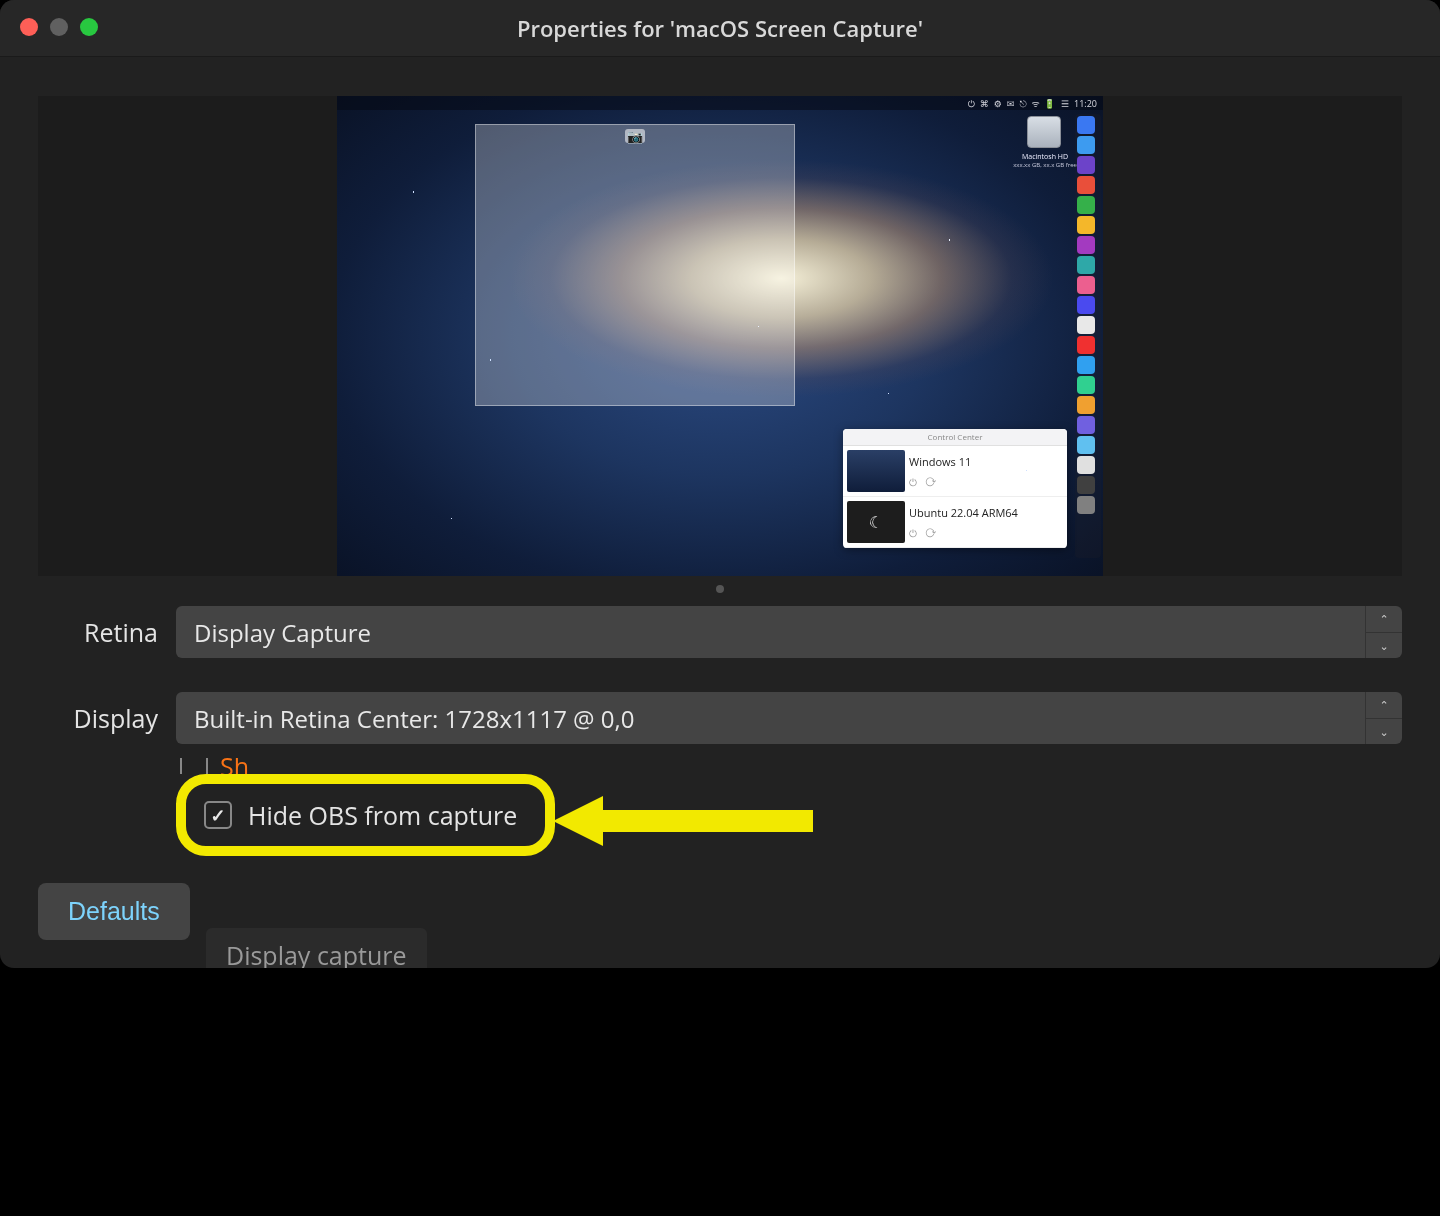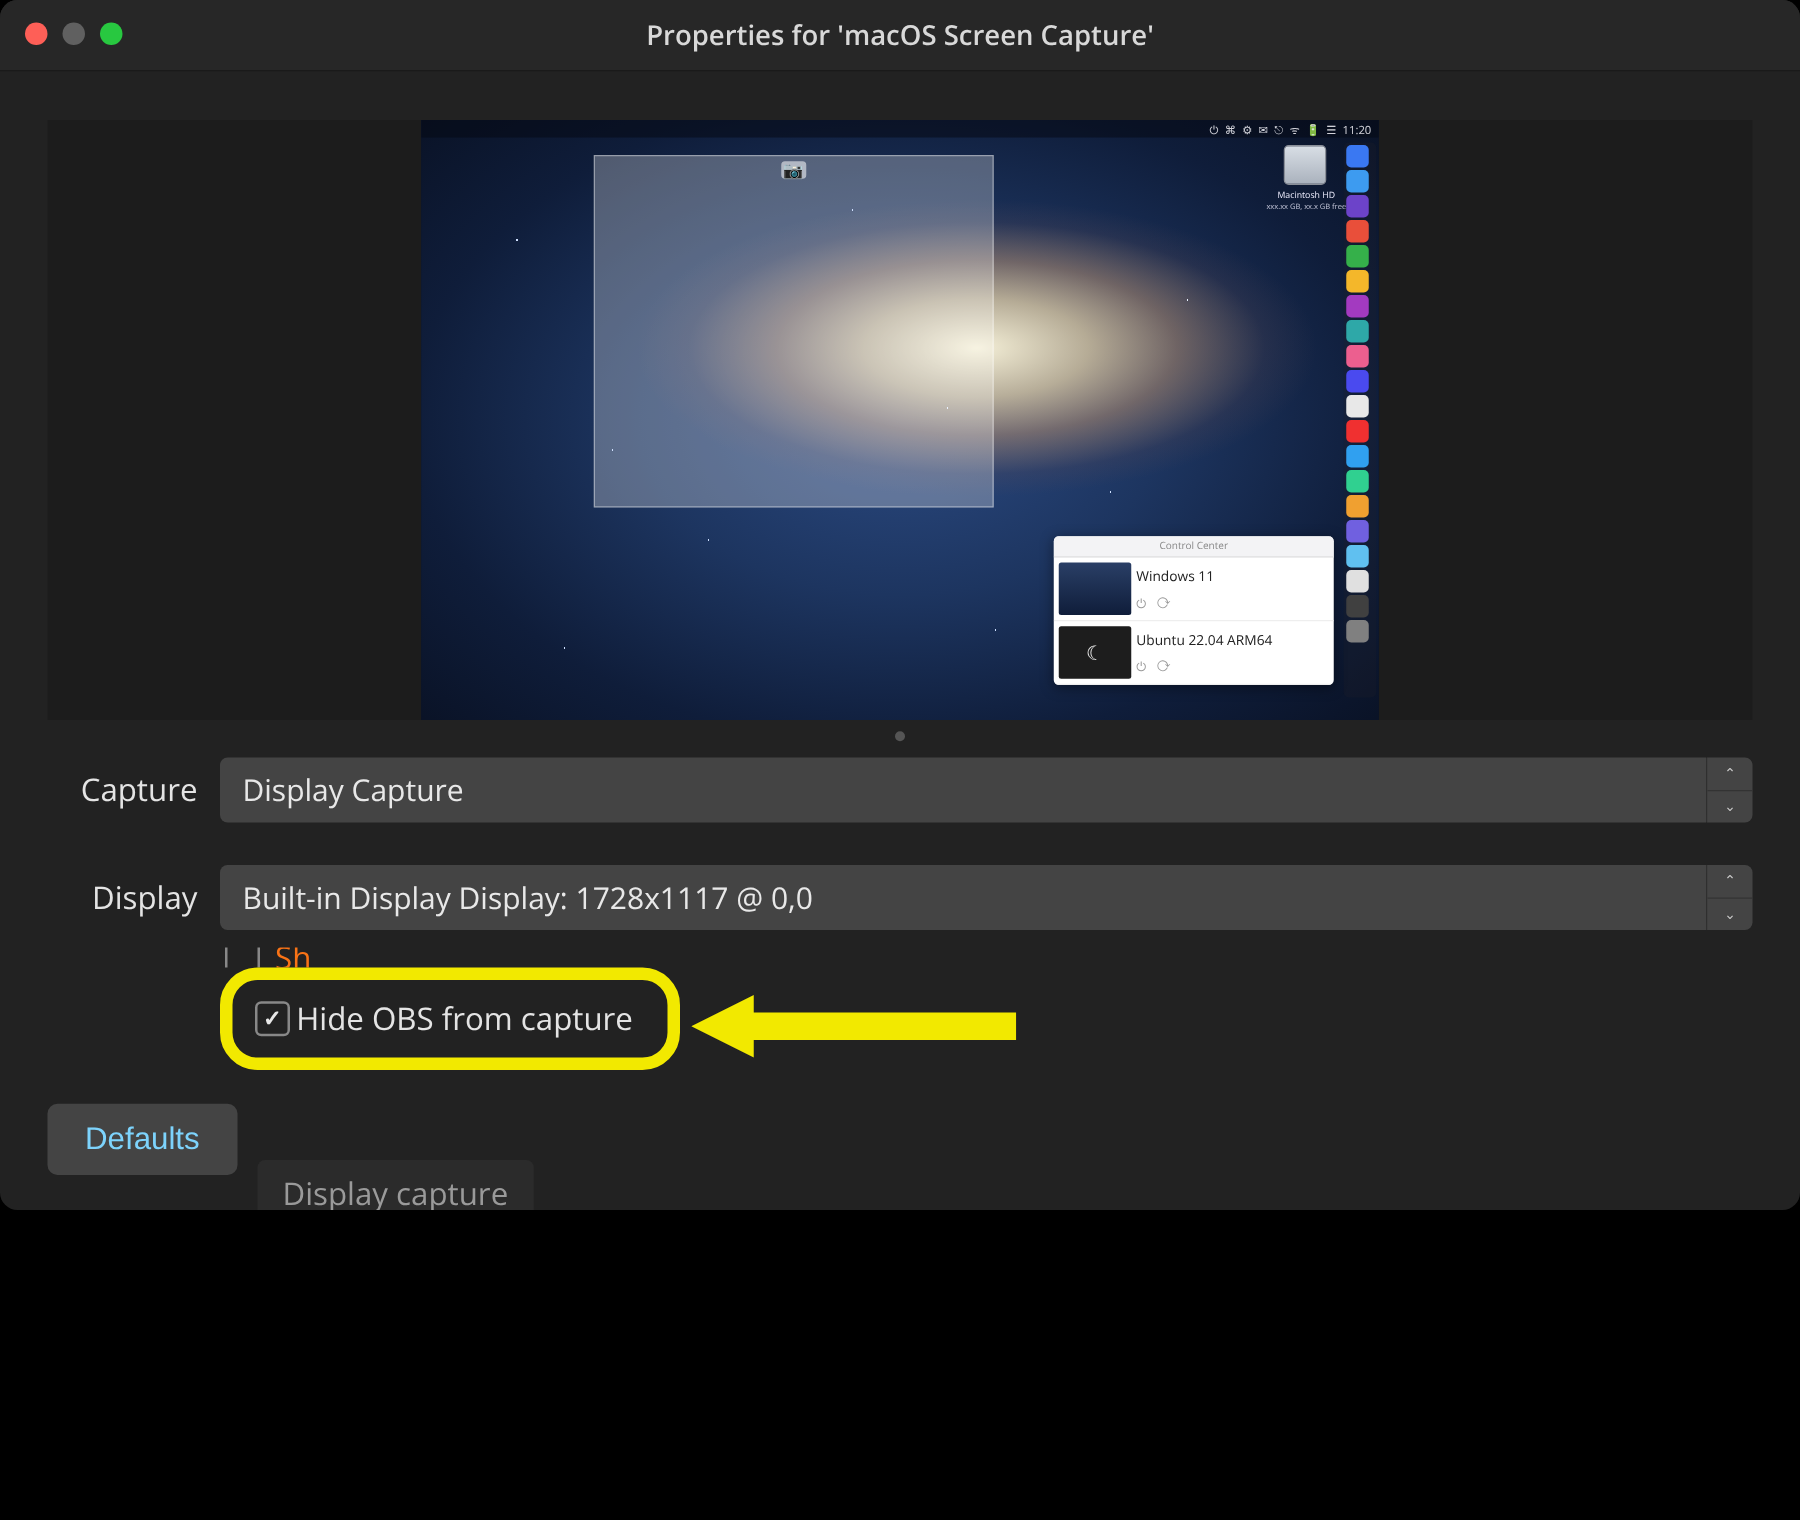--- a/index.html
+++ b/index.html
@@ -228,21 +228,21 @@
   .checkbox.checked::after{
     content:"✓";
   }
   .highlight-box{
     position:absolute;
     border:10px solid #f2e900;
     border-radius:30px;
     padding: 14px 28px 14px 18px;
     left:138px;
     top:140px;
-    display:flex;align-items:center;gap:5px;
+    display:flex;align-items:center;gap:16px;
     font-size:25px;color:#e4e4e4;
     background:transparent;
   }
   .arrow{
     position:absolute;
     left:515px;
     top:165px;
     width:260px;height:58px;
   }
   .arrow svg{width:100%;height:100%;}
@@ -357,34 +357,34 @@
           </div>
         </div>
       </div>
     </div>
 
     <div class="drag-dot"></div>
 
     <div class="form-area">
 
       <div class="form-row">
-        <div class="form-label">Capture</div>
+        <div class="form-label">Retina</div>
         <div class="select-wrap">
           <div class="select-field">Display Capture</div>
           <div class="stepper">
             <div>⌃</div>
             <div>⌄</div>
           </div>
         </div>
       </div>
 
       <div class="form-row">
         <div class="form-label">Display</div>
         <div class="select-wrap">
-          <div class="select-field">Built-in Display Display: 1728x1117 @ 0,0</div>
+          <div class="select-field">Built-in Retina Center: 1728x1117 @ 0,0</div>
           <div class="stepper">
             <div>⌃</div>
             <div>⌄</div>
           </div>
         </div>
       </div>
 
       
       <div style="position:absolute; top:152px; left:142px; display:flex; align-items:center; gap:12px; font-size:25px; color:#f97316; height:16px; overflow:hidden;">
         <div class="checkbox"></div>

